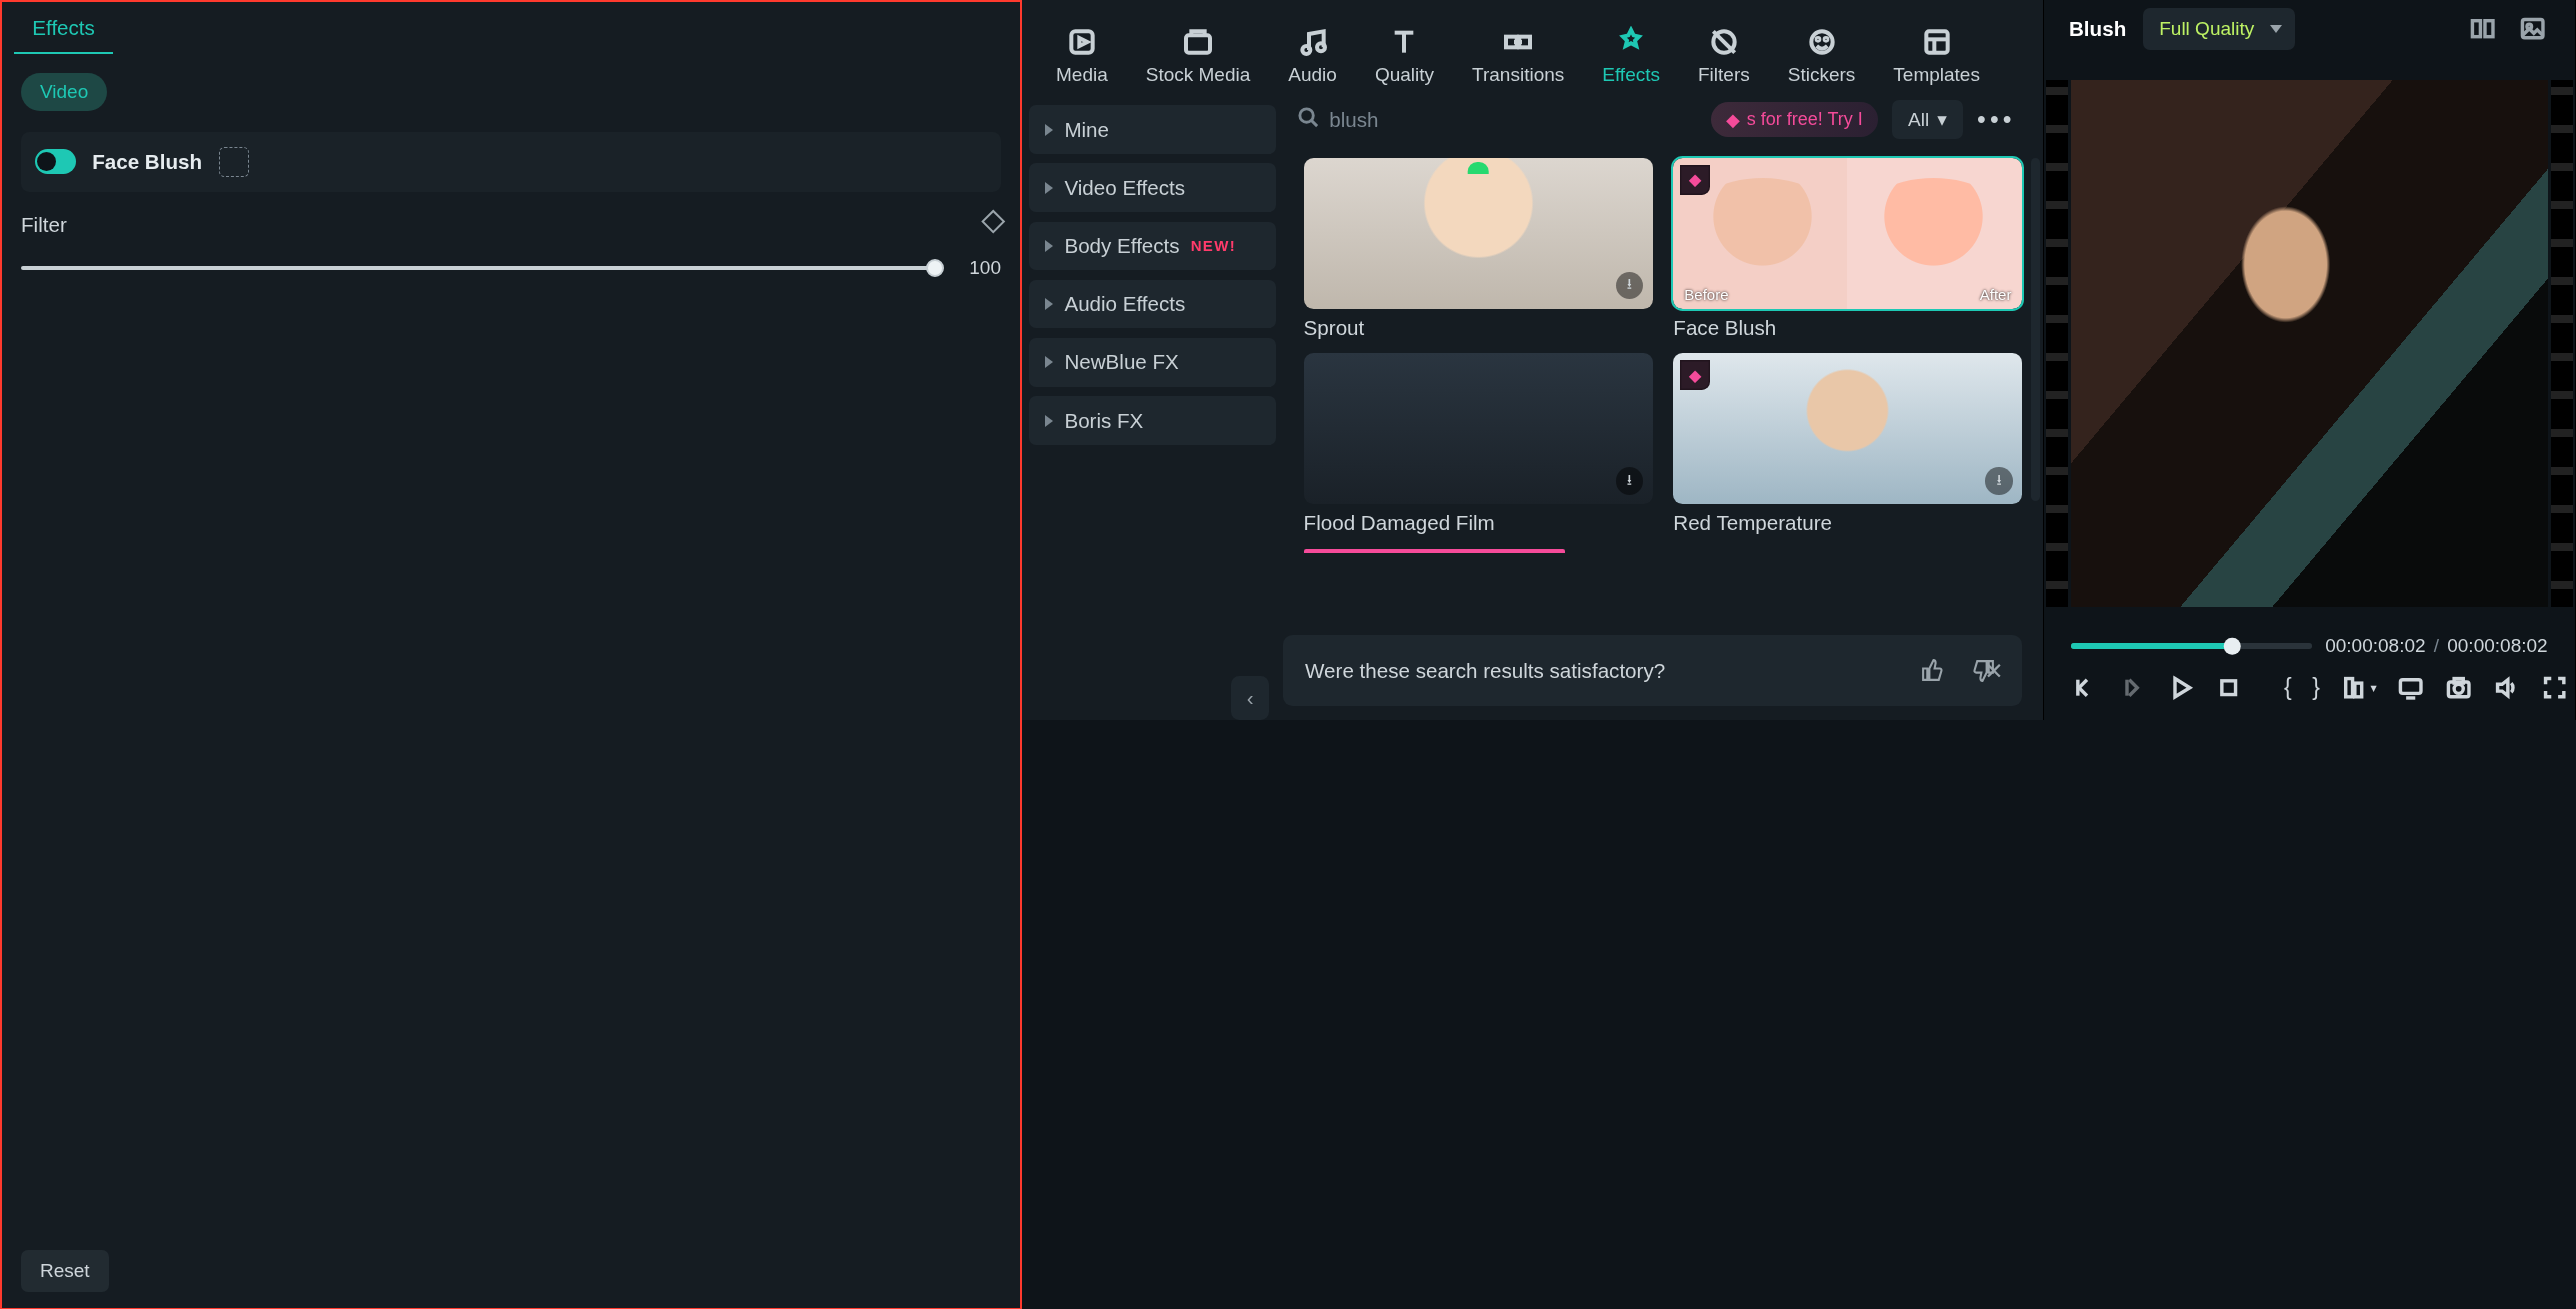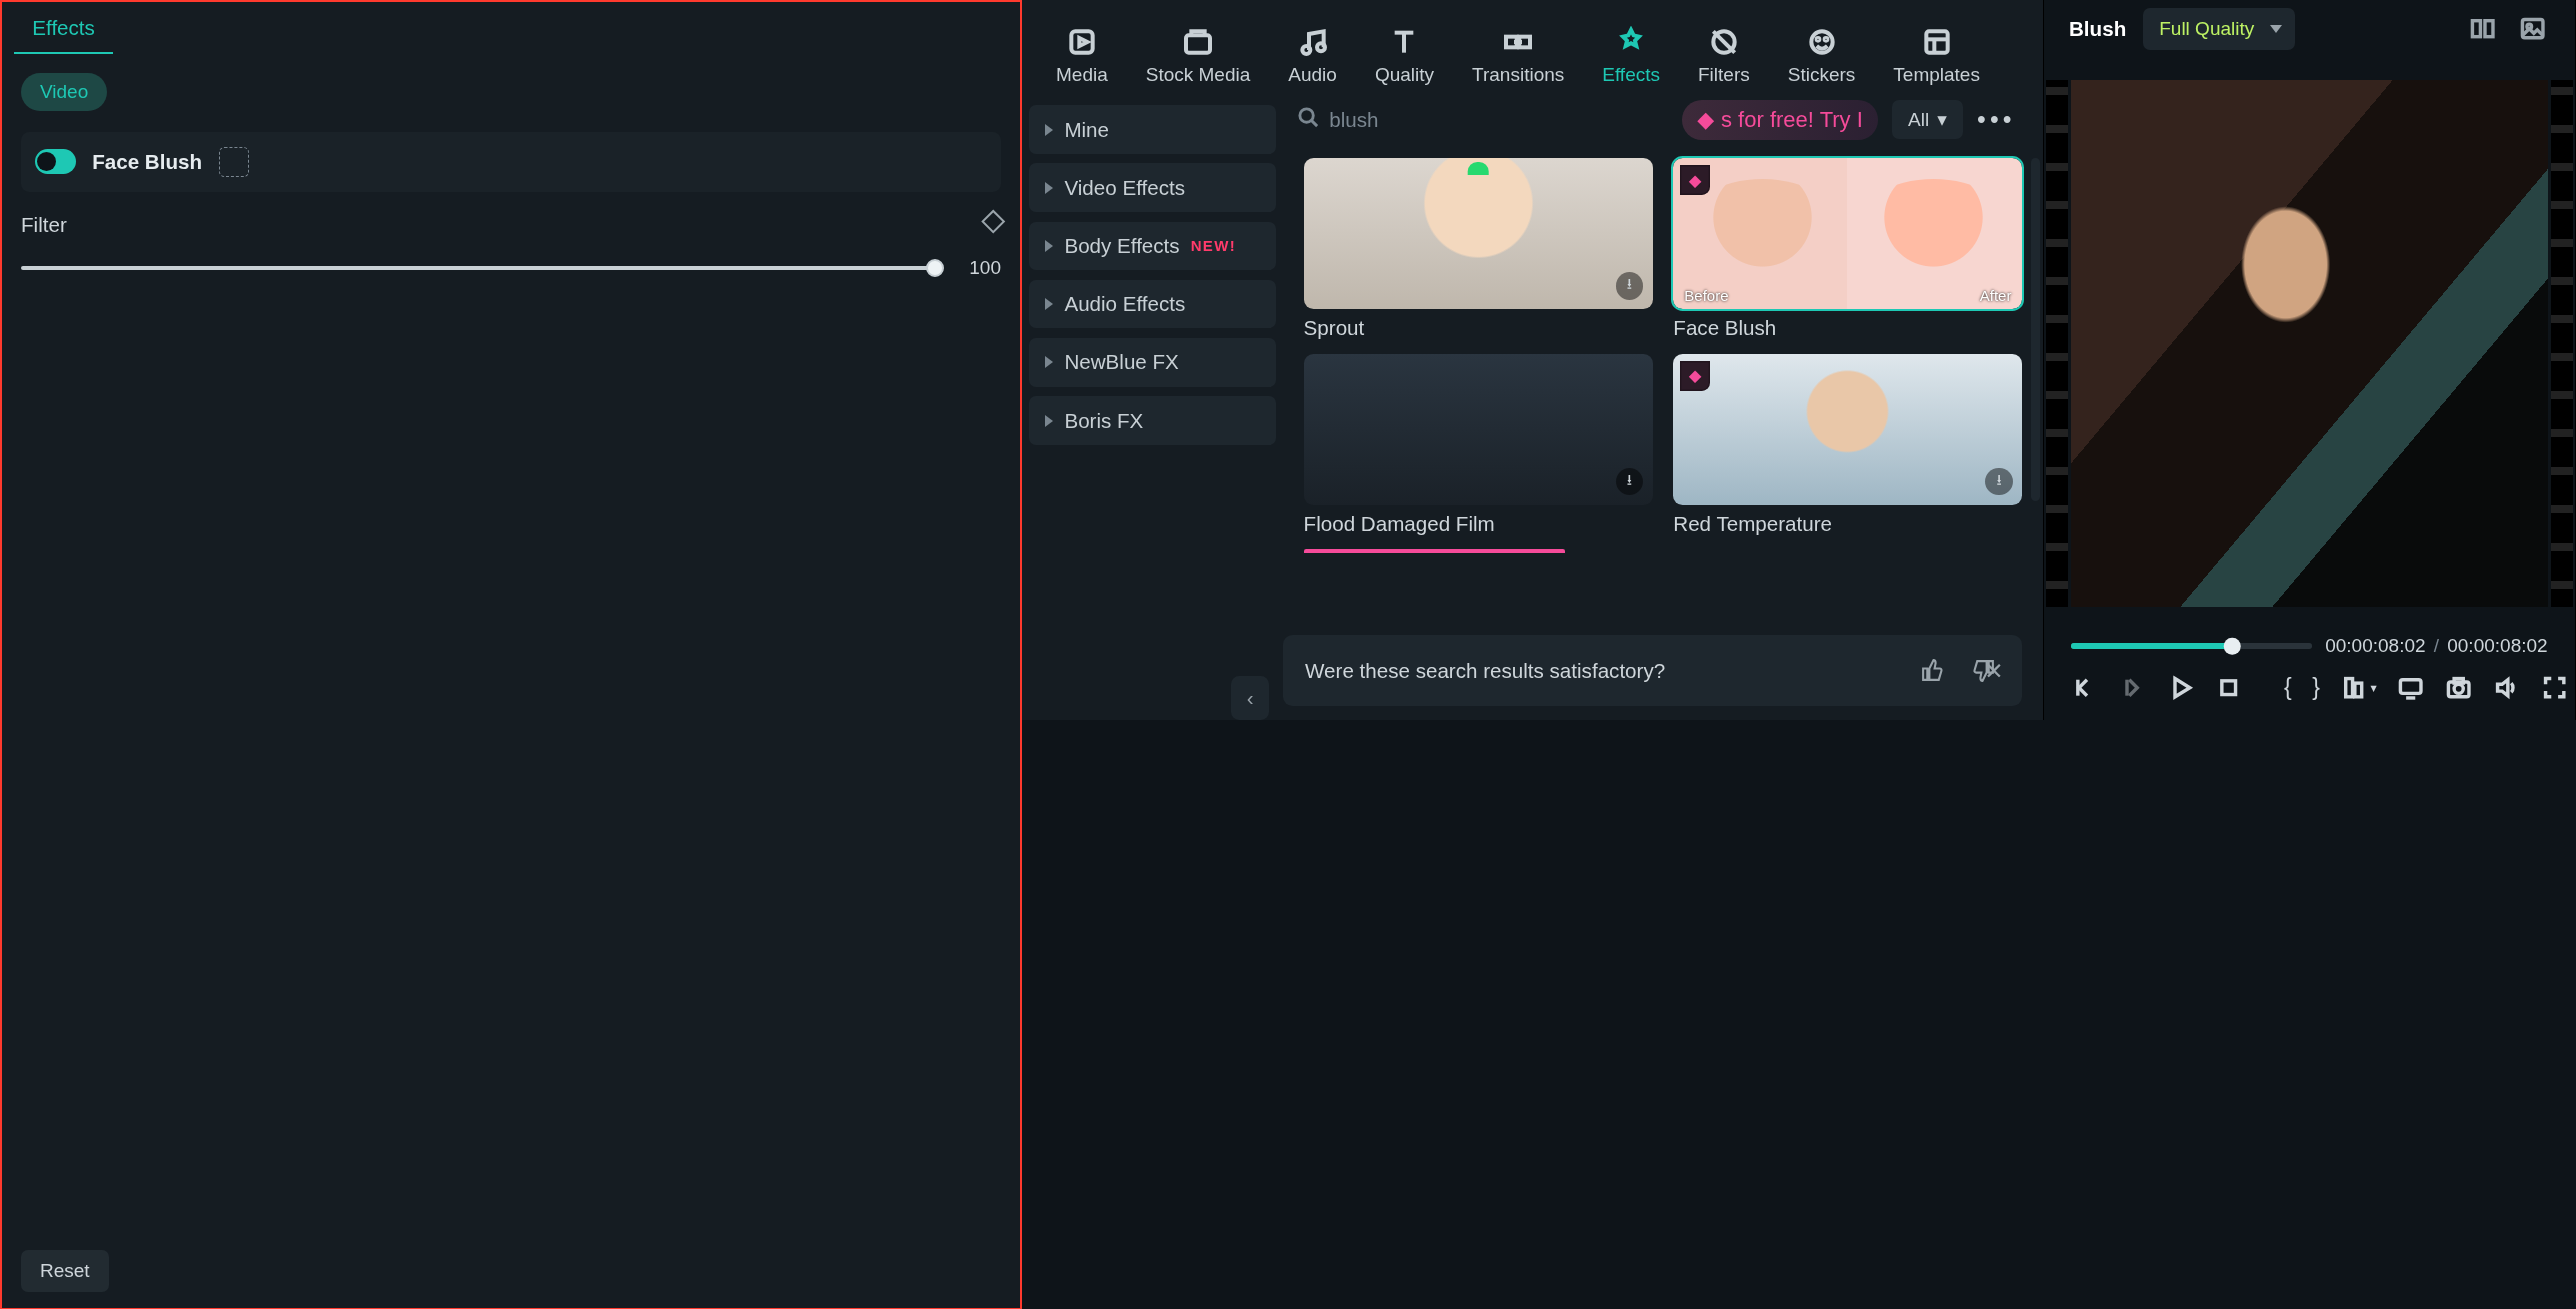--- a/index.html
+++ b/index.html
@@ -41,21 +41,21 @@
   .top-tab .lbl { font-size: 19px; }
   .left-body { display: flex; flex: 1; min-height: 0; padding: 6.9px 0 0 0; }
   .cat-list { width: 261px; padding: 12.3px 6.9px 0 6.9px; display: flex; flex-direction: column; gap: 9.6px; }
   .cat-item { background: var(--bg-panel3); border-radius: 6.9px; padding: 12.3px 16.5px; font-size: 20.6px; color: var(--fg); display: flex; align-items: center; gap: 11px; cursor: pointer; }
   .cat-item .tri { width: 0; height: 0; border-top: 6.9px solid transparent; border-bottom: 6.9px solid transparent; border-left: 8.2px solid #7a8690; }
   .new-badge { color: #ff3b6b; font-size: 15px; font-weight: bold; letter-spacing: 1.4px; }
   .eff-main { flex: 1; display: flex; flex-direction: column; min-width: 0; }
   .eff-search-row { display: flex; align-items: center; gap: 13.7px; padding: 6.9px 27.4px 8.2px 13.7px; }
   .search-box { flex: 1; display: flex; align-items: center; gap: 9.6px; background: transparent; color: var(--fg-dim); font-size: 20.6px; }
   .search-box .sicon svg { stroke: #7a8690; fill: none; stroke-width: 3; }
-  .promo-pill { background: linear-gradient(90deg, #3d2a3a, #2b2032); border-radius: 20.6px; padding: 6.9px 15px; color: var(--pink); font-size: 22px; display: flex; align-items: center; gap: 6.9px; }
+  .promo-pill { background: linear-gradient(90deg, #3d2a3a, #2b2032); border-radius: 20.6px; padding: 6.9px 15px; color: var(--pink); font-size: 18px; display: flex; align-items: center; gap: 6.9px; }
   .promo-pill::before { content: "◆"; color: var(--pink); }
   .all-drop { background: var(--bg-panel3); border-radius: 6.9px; padding: 8.2px 16.5px; font-size: 19px; display: flex; align-items: center; gap: 8.2px; }
   .more-dots { font-size: 25px; letter-spacing: 4.1px; color: var(--fg); cursor: pointer; }
   .eff-grid-wrap { position: relative; flex: 1; overflow: hidden; padding: 10.3px 20.6px 20.6px 20.6px; }
   .eff-grid { display: grid; grid-template-columns: 1fr 1fr; gap: 13.7px 20.6px; }
   .eff-card { display: flex; flex-direction: column; gap: 6.9px; }
   .thumb { position: relative; width: 100%; height: 151px; border-radius: 9.6px; background: #2a3138; overflow: hidden; }
   .thumb.selected { outline: 2.7px solid var(--accent); }
   .thumb .dl { position: absolute; right: 9.6px; bottom: 9.6px; width: 27.4px; height: 27.4px; border-radius: 50%; background: rgba(0,0,0,.45); display: flex; align-items: center; justify-content: center; color: #cfd6db; font-size: 15px; }
   .thumb .gem { position: absolute; left: 6.9px; top: 6.9px; width: 30px; height: 30px; background: #2c1b27; border-radius: 0 0 8.2px 0; display: flex; align-items: center; justify-content: center; color: var(--pink); font-size: 16.5px; box-shadow: 0 0 0 1.4px rgba(0,0,0,.25) inset; }

